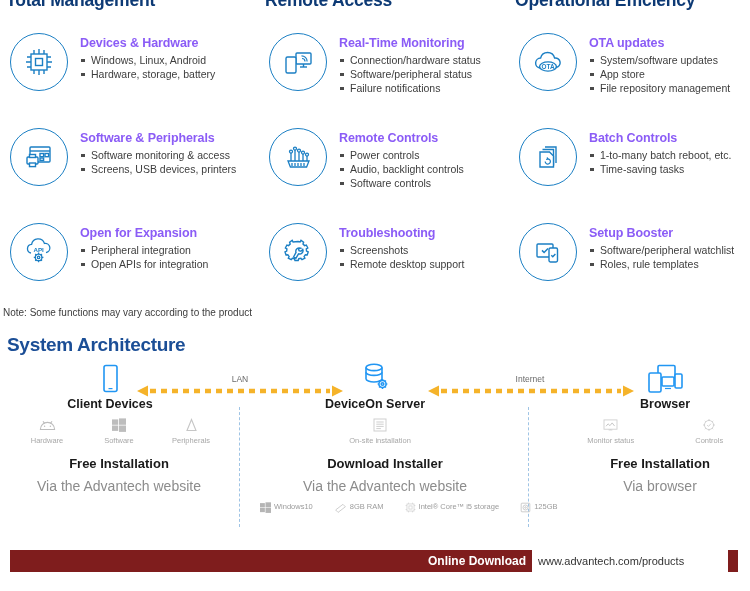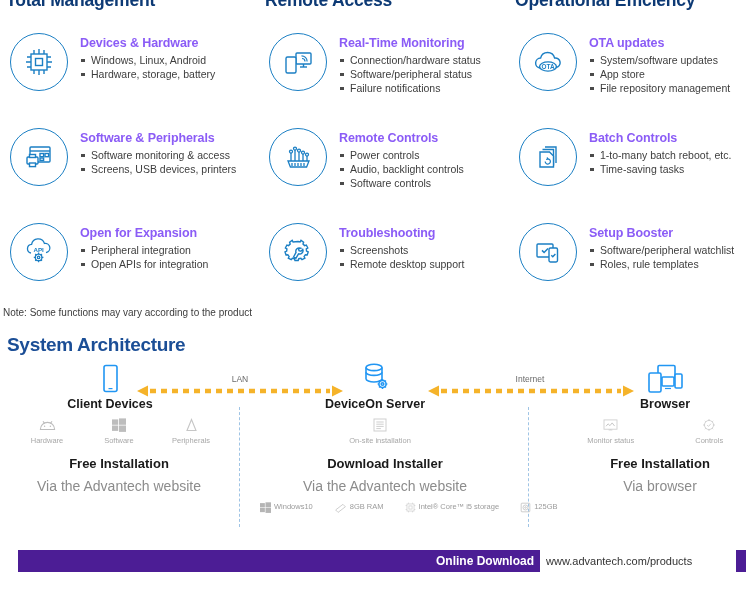--- a/index.html
+++ b/index.html
@@ -113,22 +113,22 @@
 
   .hwrow { position: absolute; top: 140px; left: 248px; width: 270px; display: flex; }
   .hwitem { display: flex; align-items: flex-start; margin-right: 9px; padding-left: 12px; }
   .hwitem .hw-tx {
     font-size: 7.5px; color: #9b9b9b; font-stretch: condensed;
     margin-left: 3px; white-space: nowrap;
   }
 
   
   .footer {
-    position: absolute; left: 18px; top: 550px; width: 728px; height: 22px;
-    background: #4c1d95; display: flex; align-items: center;
+    position: absolute; left: 10px; top: 550px; width: 728px; height: 22px;
+    background: #7f1d1d; display: flex; align-items: center;
     justify-content: flex-end; padding-right: 10px;
   }
   .footer-label {
     color: #ffffff; font-size: 12px; font-weight: bold;
     font-stretch: condensed; margin-right: 6px;
   }
   .footer-url {
     background: #ffffff; color: #333333; font-size: 11px;
     font-stretch: condensed; padding: 18px 6px; width: 196px; height: 16px;
     line-height: 12px; display: flex; align-items: center;

